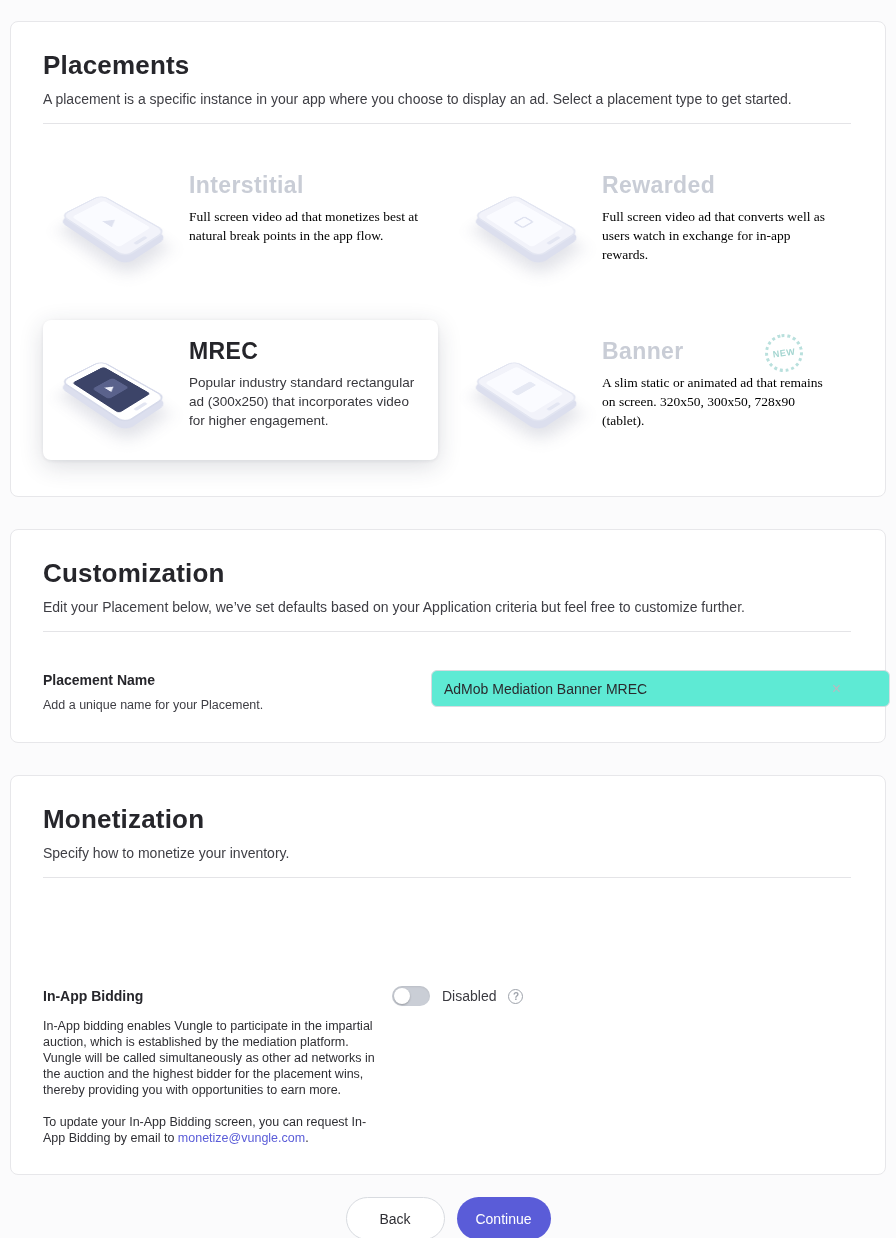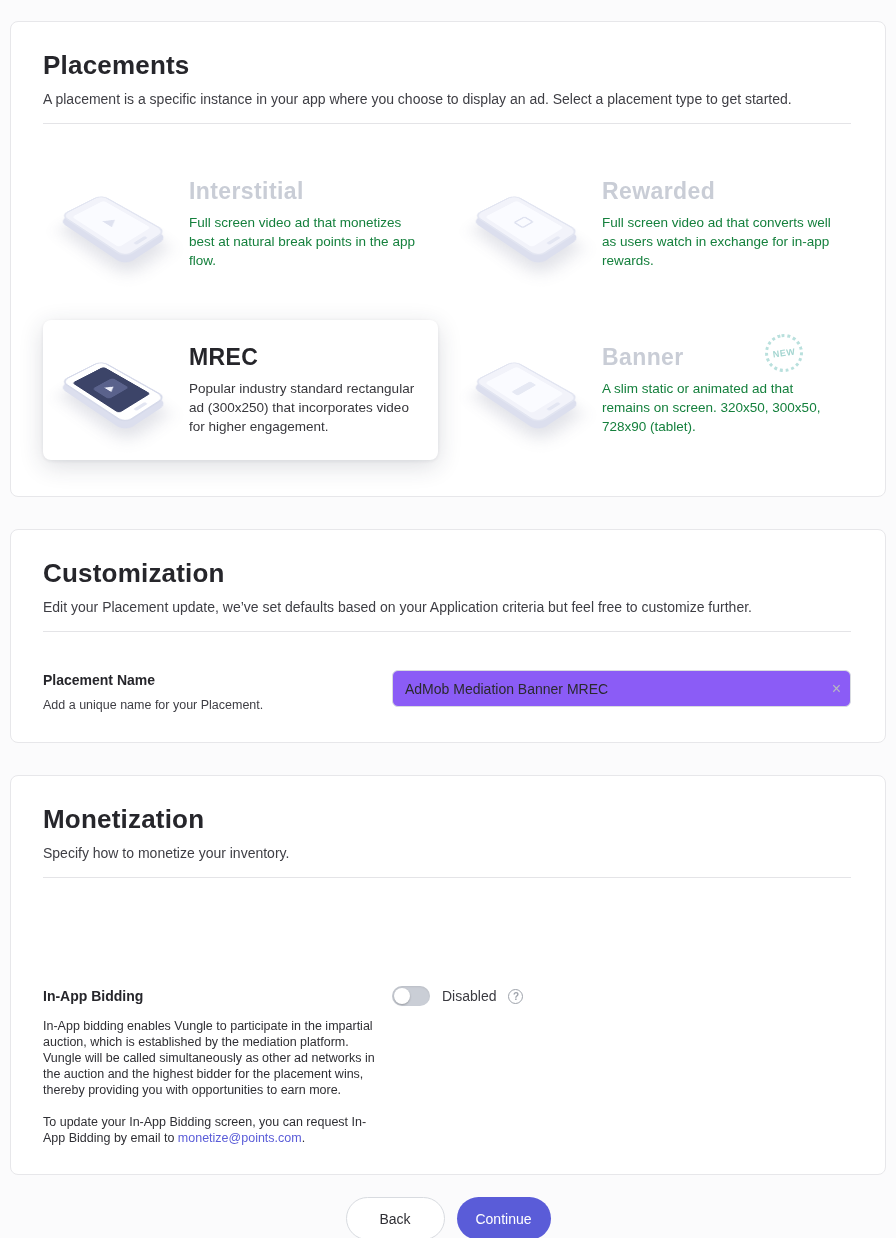--- a/index.html
+++ b/index.html
@@ -23,30 +23,29 @@
   .types-grid {
     display:grid;
     grid-template-columns:1fr 1fr;
     column-gap:18px;
     row-gap:26px;
     margin-top:30px;
     padding-bottom:6px;
   }
   .tile {
     display:flex;
-    align-items:center;
     gap:20px;
     padding:18px 14px;
     position:relative;
     cursor:pointer;
   }
   .tile-title { font-size:23px; font-weight:700; letter-spacing:0.4px; }
   .tile-desc  { font-size:13.5px; line-height:19px; margin-top:8px; max-width:270px; }
   .tile.disabled .tile-title { color:#c9cdd6; }
-  .tile.disabled .tile-desc  { color:#15803d; }
+  .tile.disabled .tile-desc  { color:#000000;font-family:Liberation Serif, serif; }
   .tile.selected {
     background:#fff;
     border-radius:8px;
     box-shadow:0 6px 24px rgba(40,45,70,0.16), 0 1px 4px rgba(40,45,70,0.08);
   }
   .tile.selected .tile-title { color:#25252a; }
   .tile.selected .tile-desc  { color:#37373c; }
 
   
   .phone-scene { flex:0 0 112px; height:104px; position:relative; perspective:420px; }
@@ -101,22 +100,23 @@
   .field-helper { font-size:12.5px; color:#3e3e44; margin-top:10px; }
   .input-wrap {
     flex:1; position:relative;
   }
   .text-input {
     width:100%; height:37px;
     border:1px solid #d8dbe0; border-radius:6px;
     padding:0 30px 0 12px;
     font-size:14px; color:#2a2a2e;
     font-family:"Liberation Sans", sans-serif;
-    background:#8b5cf6;
+    background:#5eead4;
     outline:none;
+    margin-left:39px;
   }
   .clear-x {
     position:absolute; right:10px; top:50%; transform:translateY(-52%);
     color:#b7bac0; font-size:16px; line-height:1; cursor:pointer;
   }
 
   
   .monetize-row { display:flex; align-items:flex-start; margin-top:108px; }
   .bid-desc { font-size:12.5px; line-height:16px; color:#2f2f34; margin-top:14px; max-width:340px; }
   .bid-note { font-size:12.5px; line-height:16px; color:#2f2f34; margin-top:16px; max-width:340px; }
@@ -232,21 +232,21 @@
         <div class="tile-desc">A slim static or animated ad that remains on screen. 320x50, 300x50, 728x90 (tablet).</div>
       </div>
       <div class="new-badge">NEW</div>
     </div>
 
   </div>
 </div>
 
 <div class="card">
   <div class="card-title">Customization</div>
-  <div class="card-subtitle">Edit your Placement update, we’ve set defaults based on your Application criteria but feel free to customize further.</div>
+  <div class="card-subtitle">Edit your Placement below, we’ve set defaults based on your Application criteria but feel free to customize further.</div>
   <div class="divider"></div>
 
   <div class="form-row">
     <div class="form-left">
       <div class="field-label">Placement Name</div>
       <div class="field-helper">Add a unique name for your Placement.</div>
     </div>
     <div class="input-wrap">
       <input class="text-input" type="text" value="AdMob Mediation Banner MREC" style="">
       <span class="clear-x">×</span>
@@ -257,21 +257,21 @@
 <div class="card monetize-card">
   <div class="card-title">Monetization</div>
   <div class="card-subtitle">Specify how to monetize your inventory.</div>
   <div class="divider"></div>
 
   <div class="monetize-row">
     <div class="form-left">
       <div class="field-label">In-App Bidding</div>
       <div class="bid-desc">In-App bidding enables Vungle to participate in the impartial auction, which is established by the mediation platform. Vungle will be called simultaneously as other ad networks in the auction and the highest bidder for the placement wins, thereby providing you with opportunities to earn more.</div>
       <div class="bid-note">
-        <span>To update your In-App Bidding screen, you can request In-App Bidding by email to </span><a class="email-link">monetize@points.com</a><span>.</span>
+        <span>To update your In-App Bidding screen, you can request In-App Bidding by email to </span><a class="email-link">monetize@vungle.com</a><span>.</span>
       </div>
     </div>
     <div class="toggle-cluster">
       <div class="toggle">
           <div class="knob"></div>
         </div>
       <div class="toggle-status">Disabled</div>
       <div class="help-icon">?</div>
     </div>
   </div>

